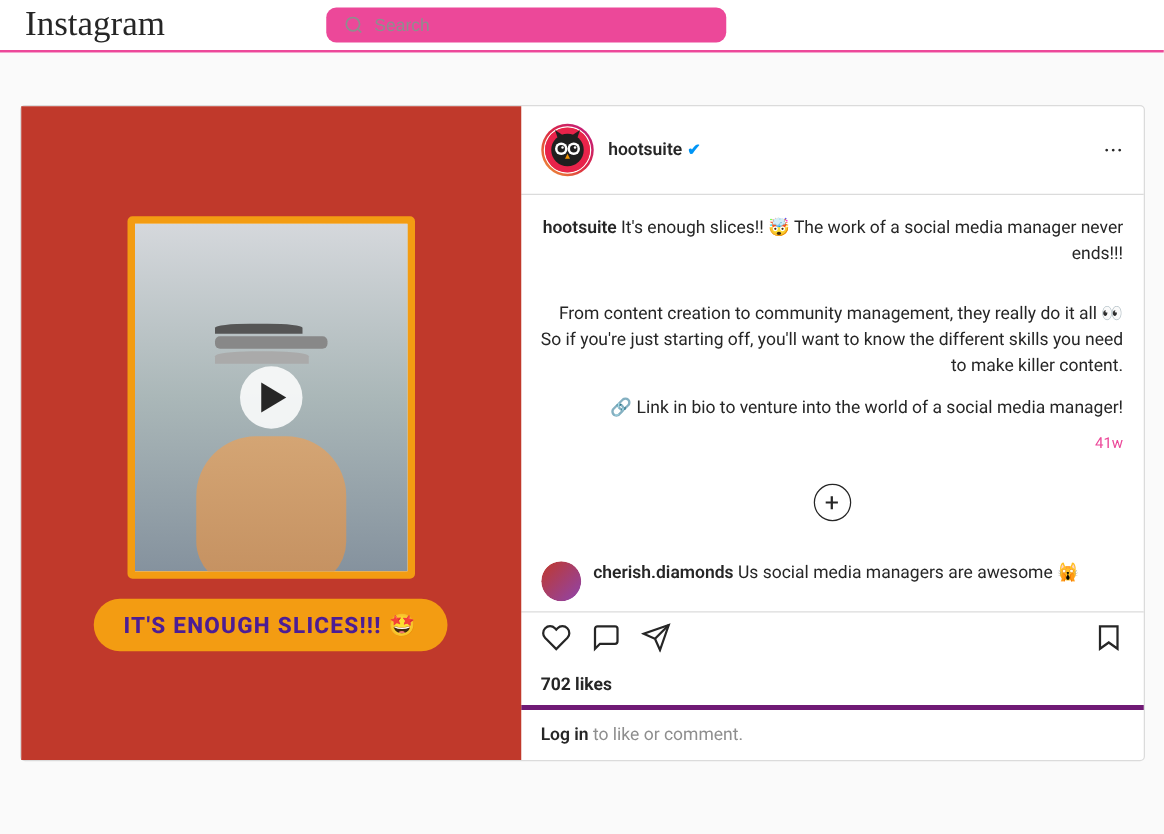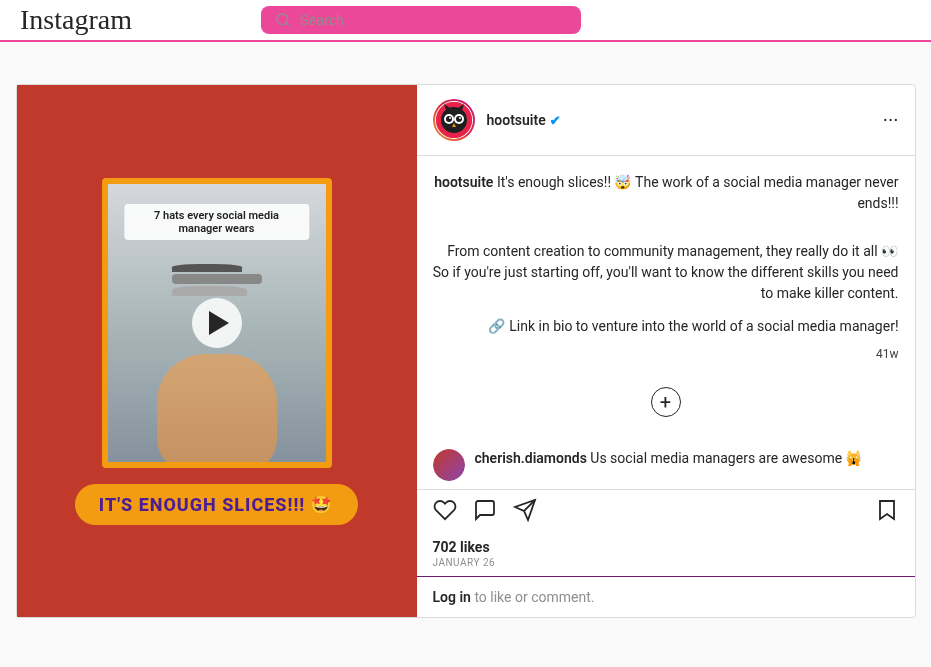--- a/index.html
+++ b/index.html
@@ -223,21 +223,21 @@
     .caption-username {
       font-weight: 600;
       font-size: 14px;
     }
     .caption-text {
       font-size: 14px;
       color: #262626;
     }
     .post-timestamp {
       font-size: 12px;
-      color: #404040;
+      color: #ec4899;
       margin-top: 8px;
     }
 
     
     .load-more {
       display: flex;
       justify-content: center;
       padding: 8px 0;
     }
     .plus-circle {
@@ -315,21 +315,21 @@
       font-size: 10px;
       color: #8e8e8e;
       text-transform: uppercase;
       letter-spacing: 0.5px;
       margin-top: 2px;
     }
 
     
     .login-bar {
       padding: 12px 16px;
-      border-top: 1px solid #701a75;
+      border-top: 4px solid #701a75;
       font-size: 14px;
       color: #8e8e8e;
     }
     .login-link {
       color: #262626;
       font-weight: 600;
       cursor: pointer;
     }
   </style>
 </head>
@@ -349,23 +349,20 @@
 
 <main class="main">
   <div class="post-container">
 
     <div class="post-media">
       <div class="post-media-inner">
         <div class="video-frame">
           <div class="video-thumbnail">
             <div class="person-silhouette"></div>
 
-            <div style="position:absolute;top:20px;left:50%;transform:translateX(-50%);width:85%;text-align:center;z-index:3;">
-              <div style="background:rgba(255,255,255,0.88);border-radius:4px;padding:5px 8px;font-size:11px;font-weight:600;color:#222;">7 hats every social media manager wears</div>
-            </div>
 
             <div style="position:absolute;top:80px;left:50%;transform:translateX(-50%);">
               <div style="width:70px;height:8px;background:#555;border-radius:40% 40% 0 0;margin-bottom:2px;"></div>
               <div style="width:90px;height:10px;background:#888;border-radius:4px;margin-bottom:2px;"></div>
               <div style="width:75px;height:10px;background:#aaa;border-radius:40% 40% 0 0;"></div>
             </div>
 
             <div style="position:absolute;top:170px;left:50%;transform:translateX(-50%);width:120px;height:120px;background:linear-gradient(180deg,#d4a574,#c49060);border-radius:40% 40% 30% 30%;z-index:2;"></div>
             <div class="play-button" style="z-index:10;">
               <div class="play-triangle"></div>
@@ -460,21 +457,20 @@
         </div>
         <span class="bookmark-icon" title="Save">
           <svg width="24" height="24" viewBox="0 0 24 24" fill="none" stroke="#262626" stroke-width="1.8">
               <polygon points="19 21 12 16 5 21 5 3 19 3 19 21"></polygon>
             </svg>
         </span>
       </div>
 
       <div class="post-meta">
         <div class="likes-count">702 likes</div>
-        <div class="post-date">JANUARY 26</div>
       </div>
 
       <div class="login-bar">
         <span class="login-link">Log in</span>
         <span> to like or comment.</span>
       </div>
 
     </div>
   </div>
 </main>

